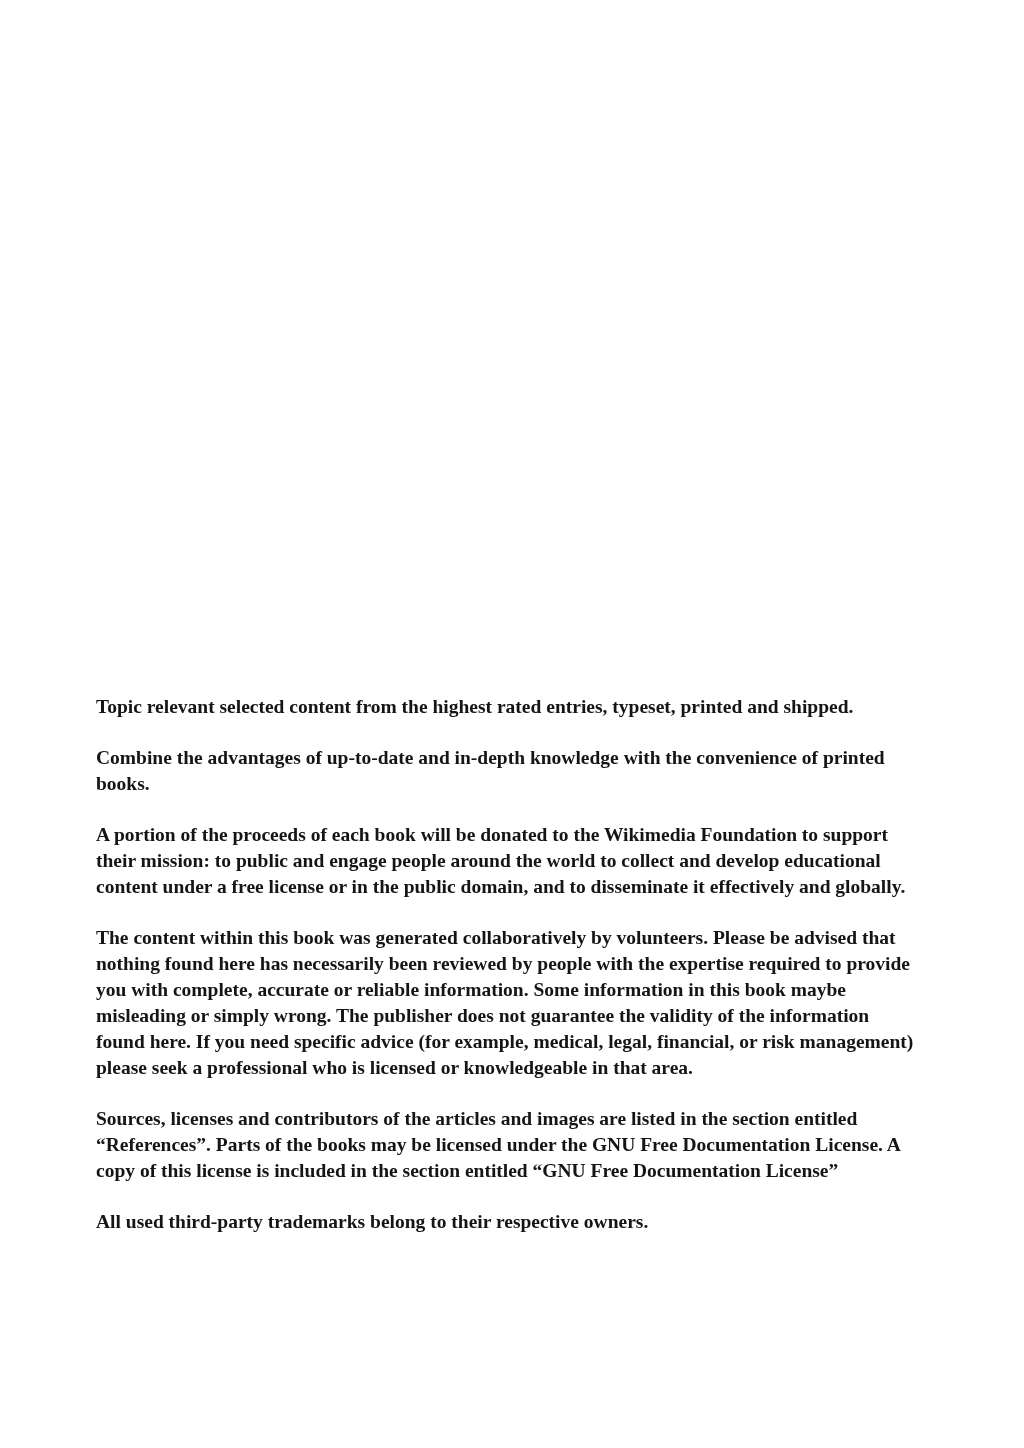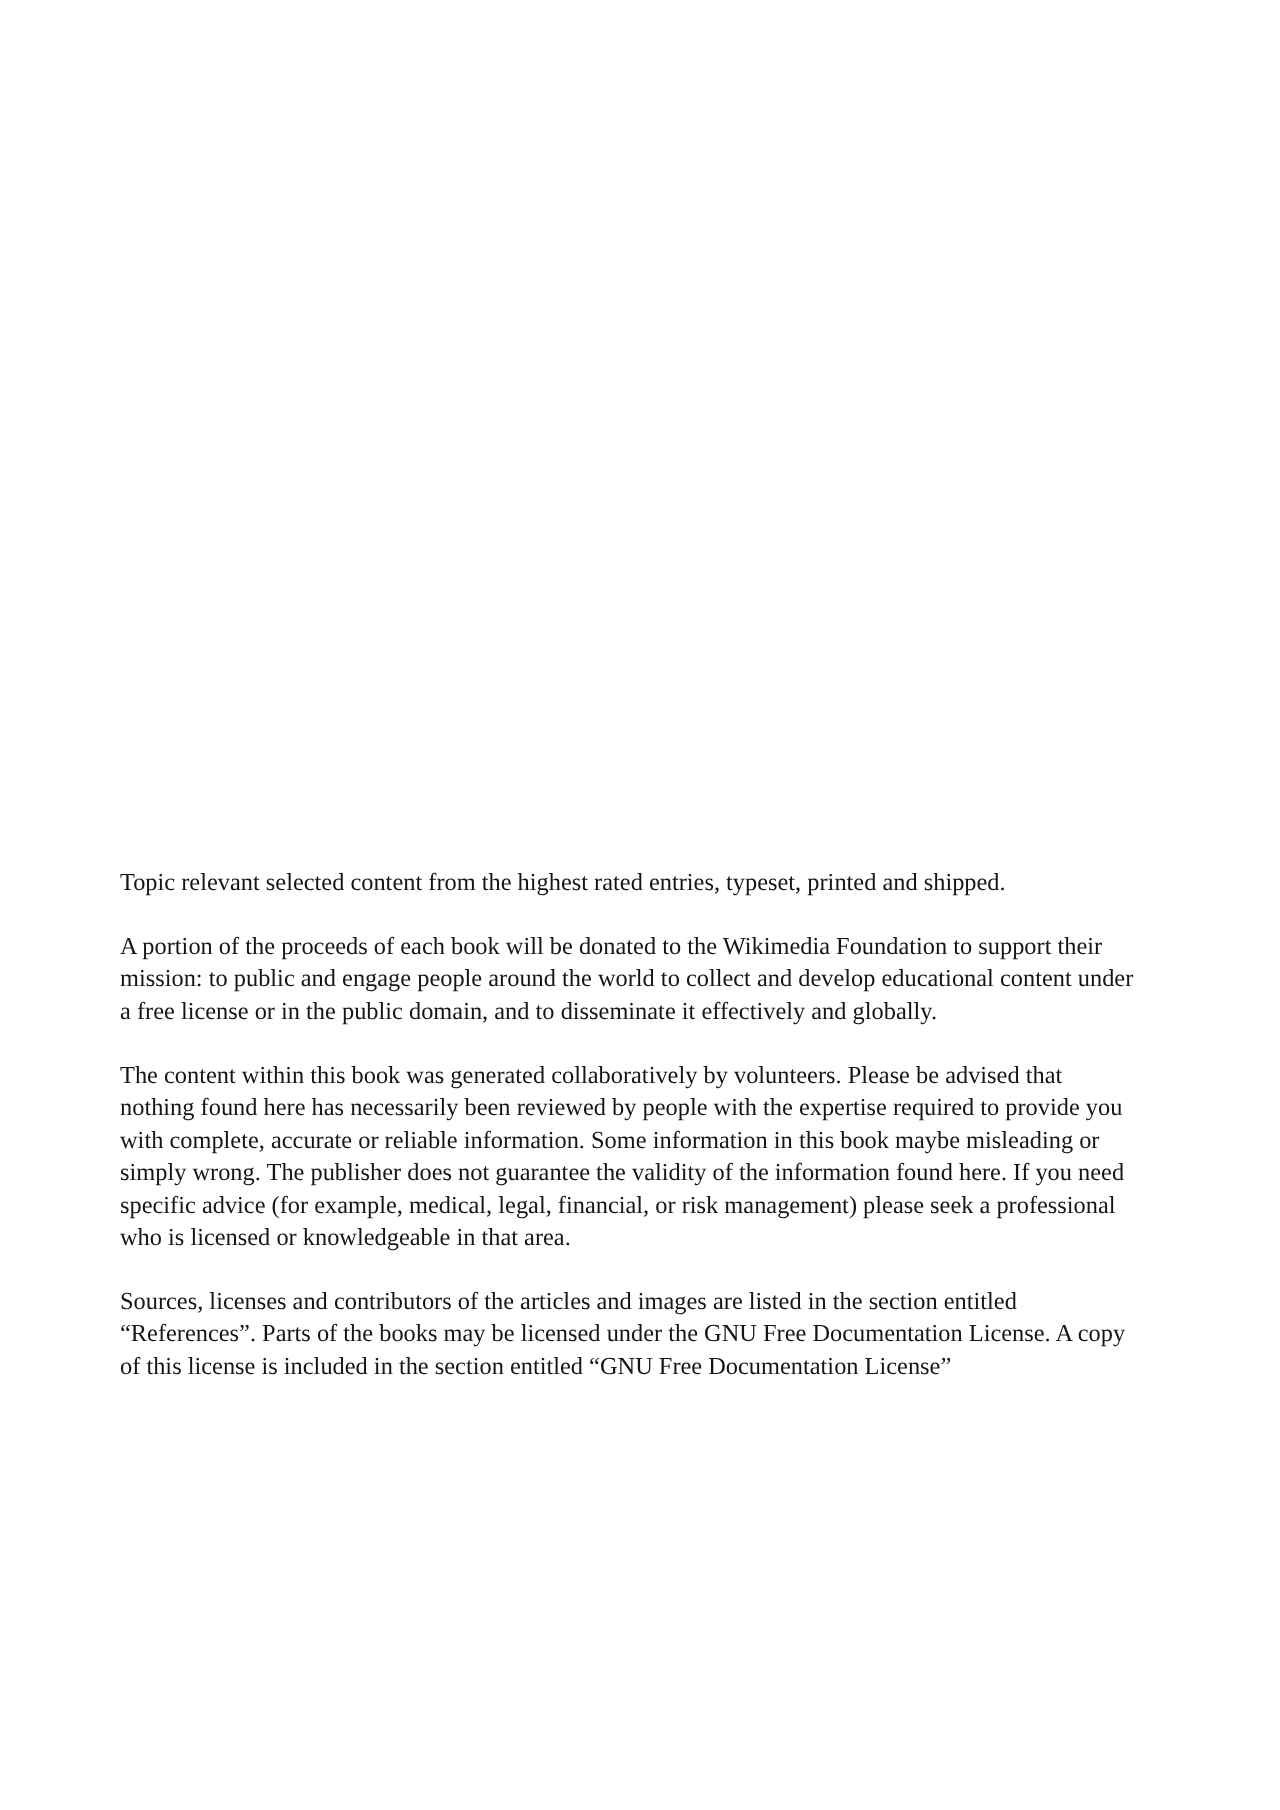--- a/index.html
+++ b/index.html
@@ -7,20 +7,21 @@
     padding: 0;
     background: #ffffff;
   }
   .page {
     position: relative;
     width: 924px;
     height: 1448px;
     background: #ffffff;
     overflow: hidden;
     font-family: "Liberation Serif", "DejaVu Serif", serif;
+    font-weight: bold;
   }
   .text-block {
     position: absolute;
     left: 96px;
     top: 694px;
     width: 818px;
     color: #151515;
     font-size: 19.5px;
     line-height: 26px;
     text-align: left;
@@ -32,17 +33,19 @@
   .text-block p:last-child {
     margin-bottom: 0;
   }
 </style>
 </head>
 <body>
 
 <div class="page">
   <div class="text-block">
     <p>Topic relevant selected content from the highest rated entries, typeset, printed and shipped.</p>
+    <p>Combine the advantages of up-to-date and in-depth knowledge with the convenience of printed books.</p>
     <p>A portion of the proceeds of each book will be donated to the Wikimedia Foundation to support their mission: to public and engage people around the world to collect and develop educational content under a free license or in the public domain, and to disseminate it effectively and globally.</p>
     <p>The content within this book was generated collaboratively by volunteers. Please be advised that nothing found here has necessarily been reviewed by people with the expertise required to provide you with complete, accurate or reliable information. Some information in this book maybe misleading or simply wrong. The publisher does not guarantee the validity of the information found here. If you need specific advice (for example, medical, legal, financial, or risk management) please seek a professional who is licensed or knowledgeable in that area.</p>
     <p>Sources, licenses and contributors of the articles and images are listed in the section entitled “References”. Parts of the books may be licensed under the GNU Free Documentation License. A copy of this license is included in the section entitled “GNU Free Documentation License”</p>
+    <p>All used third-party trademarks belong to their respective owners.</p>
   </div>
 </div>
 
 </body></html>

